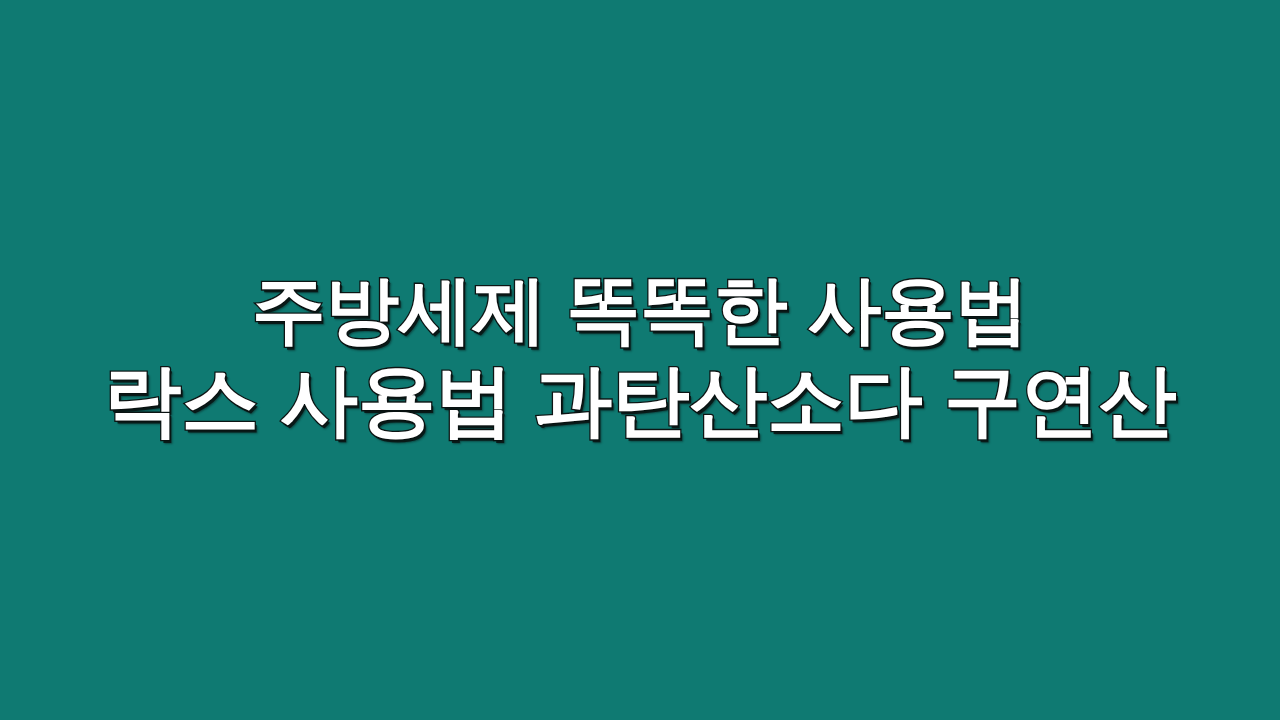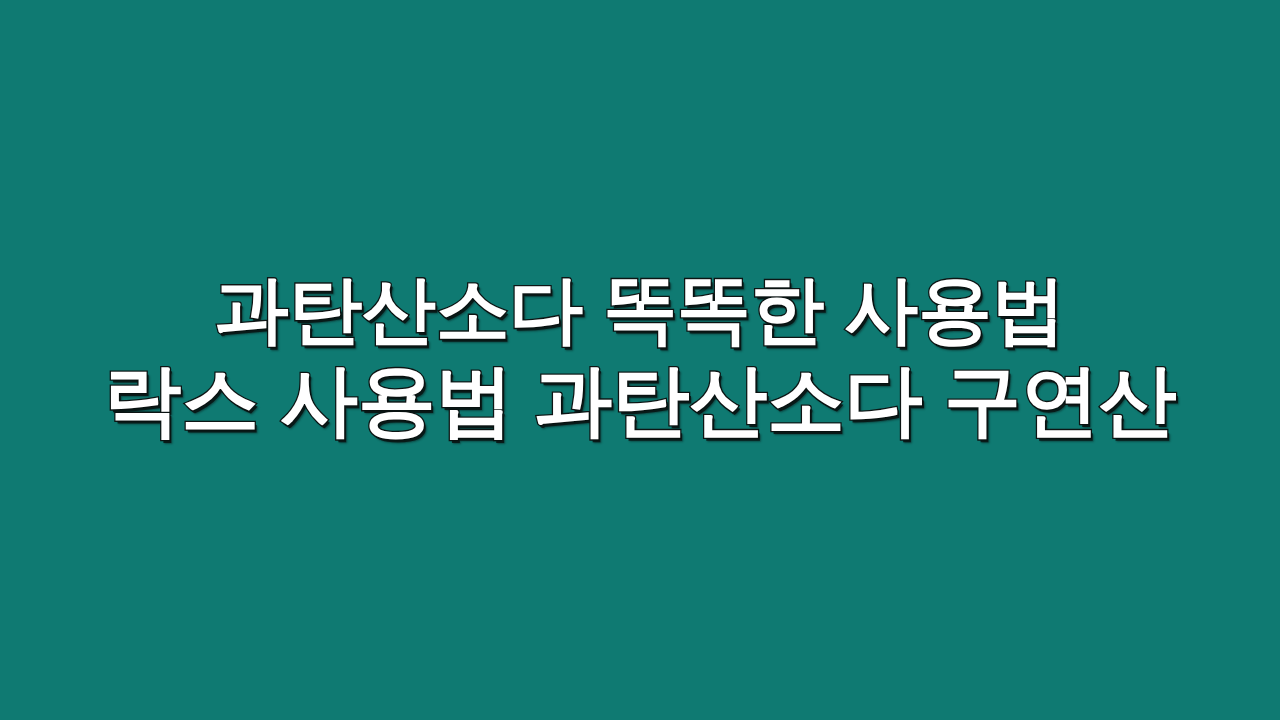--- a/index.html
+++ b/index.html
@@ -65,19 +65,19 @@
     font-size: 78px;
   }
 </style>
 </head>
 <body>
 
 <div id="title-card" style="background: rgb(15, 122, 114);">
 
   <div class="title-block">
 
-    <span class="title-line line-1" style="color: rgb(255, 255, 255); -webkit-text-stroke: 2.6px rgb(13, 21, 20);">과탄산소다 똑똑한 사용법</span>
+    <span class="title-line line-1" style="color: rgb(255, 255, 255); -webkit-text-stroke: 2.6px rgb(13, 21, 20);">주방세제 똑똑한 사용법</span>
 
     <span class="title-line line-2" style="color: rgb(255, 255, 255); -webkit-text-stroke: 2.6px rgb(13, 21, 20);">락스 사용법 과탄산소다 구연산</span>
 
   </div>
 
 </div>
 
 </body></html>

